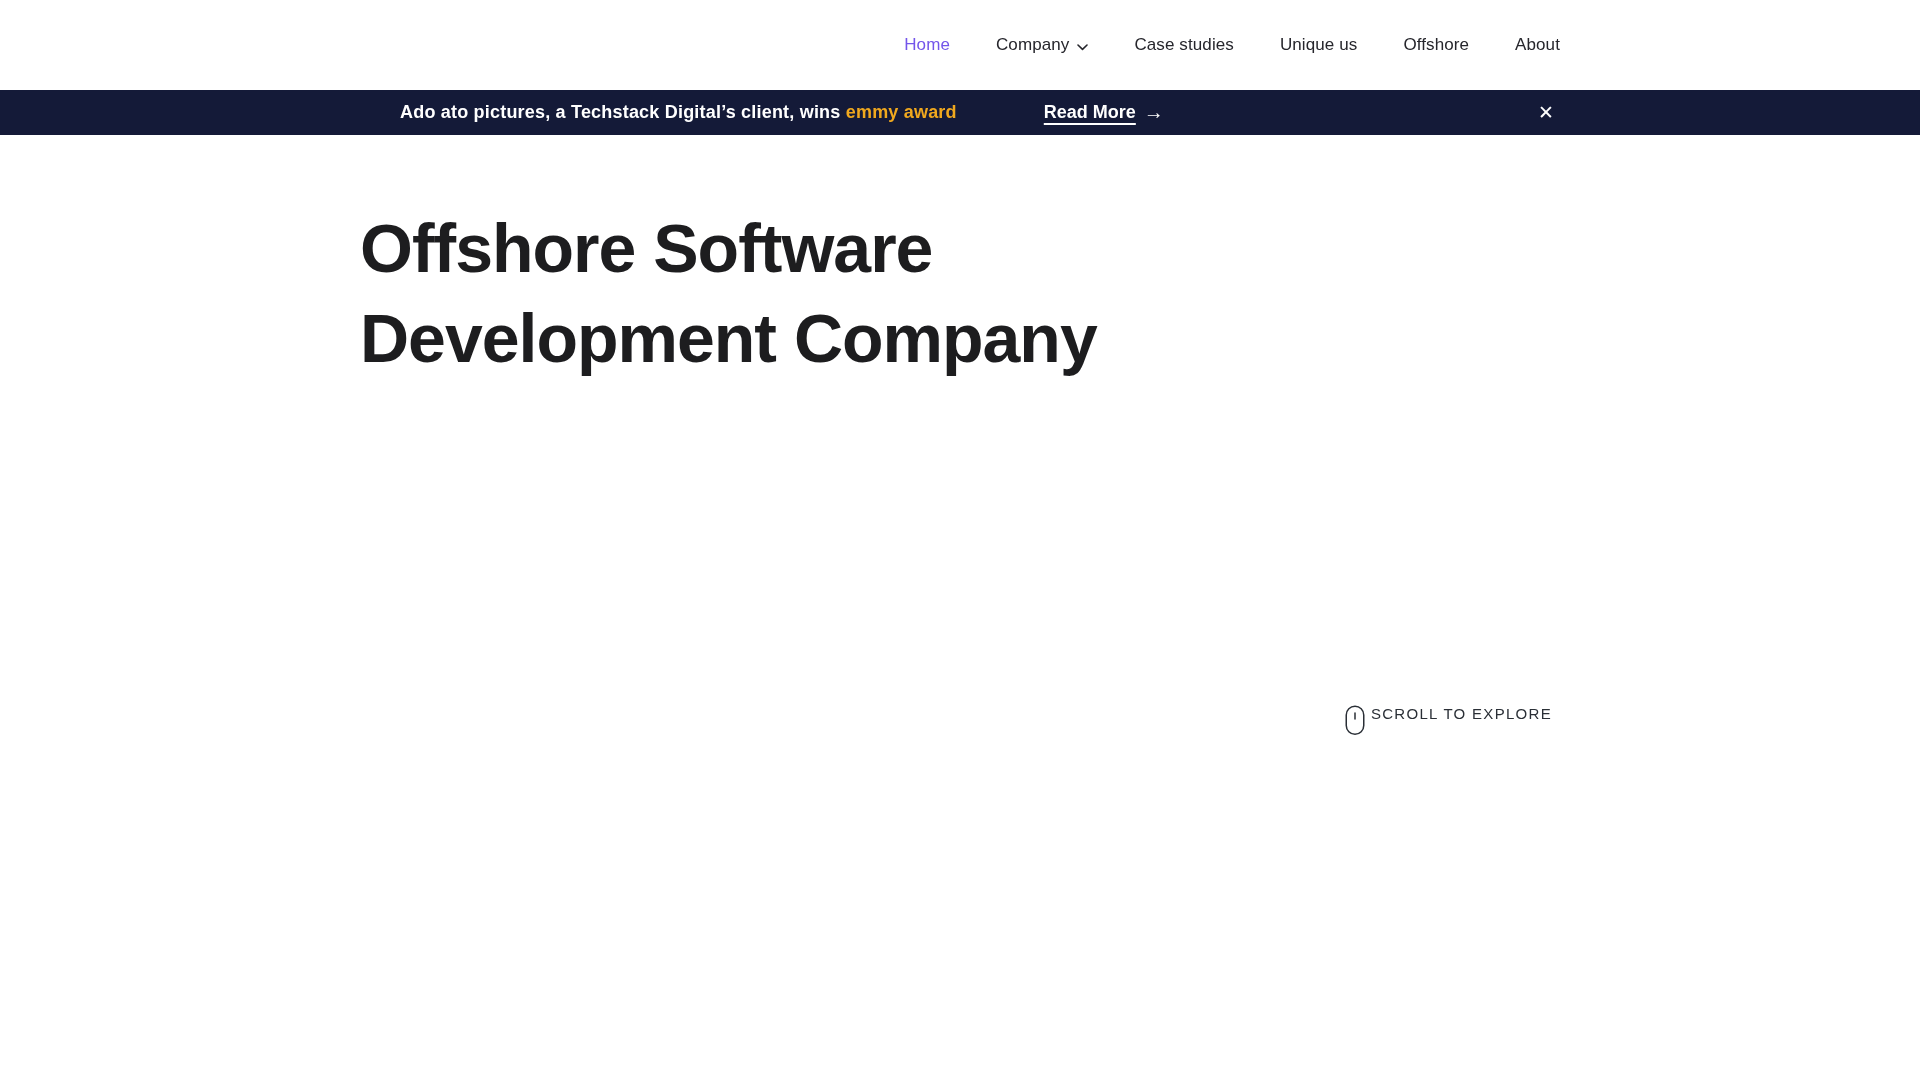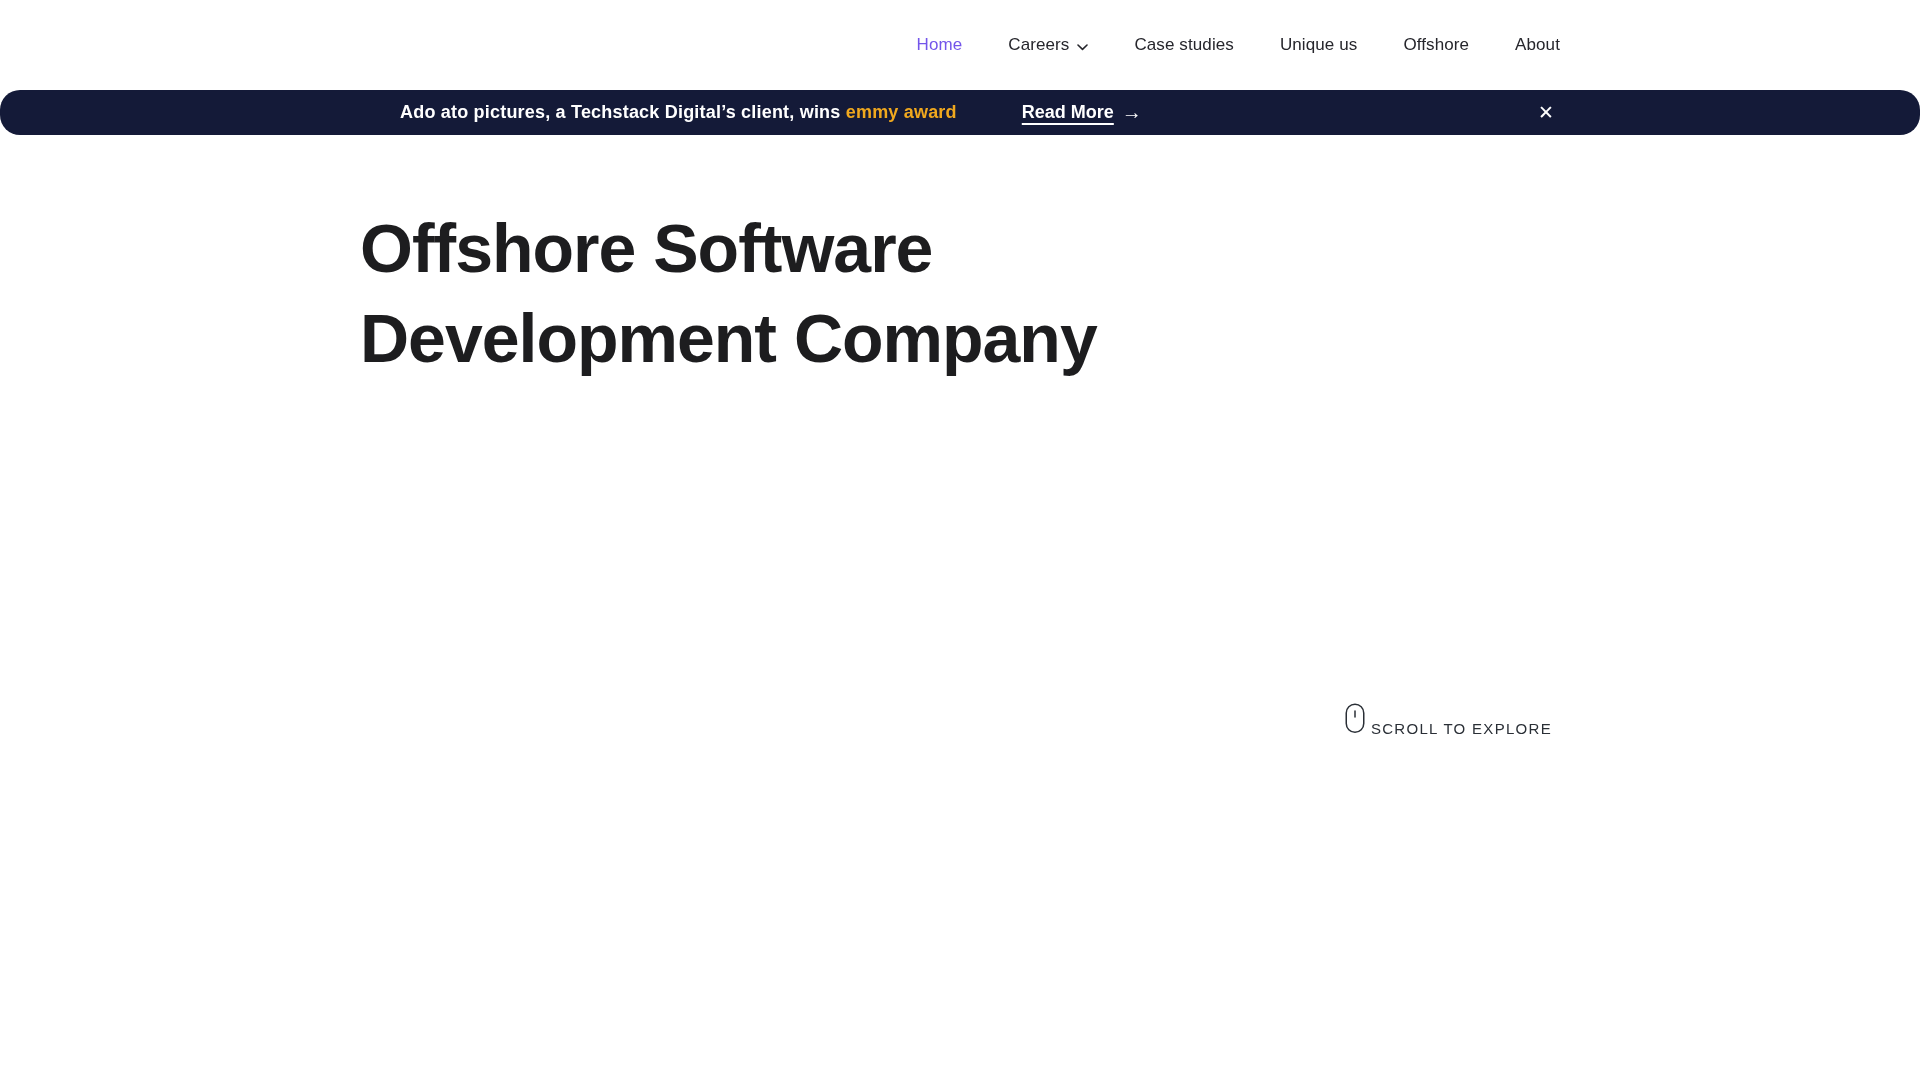--- a/index.html
+++ b/index.html
@@ -38,37 +38,36 @@
   }
   nav a.nav-active{color:var(--accent-purple);}
   .chevron-svg{display:inline-block;margin-top:2px;}
 
   
   .banner{
     height:45px;
     background:var(--banner-bg);
     display:flex;
     align-items:center;
-    border-radius:20px;
   }
   .banner-inner{
     width:1200px;margin:0 auto;
     display:flex;align-items:center;
     padding-left:40px;
   }
   .banner-message{
     color:#ffffff;
     font-weight:bold;
     font-size:18px;
     letter-spacing:.2px;
     white-space:pre-wrap;
   }
   .banner-highlight{color:var(--banner-highlight);font-weight:bold;}
   .read-more{
-    margin-left:42px;
+    margin-left:64px;
     display:inline-flex;align-items:flex-start;gap:8px;
     color:#ffffff;font-weight:bold;font-size:18px;
     cursor:pointer;text-decoration:none;white-space:nowrap;padding-left:23px;
   }
   .read-more .rm-label{
     text-decoration:underline;
     text-underline-offset:5px;
     text-decoration-thickness:1.5px;
   }
   .read-more .rm-arrow{font-size:20px;line-height:1;text-decoration:none;}
@@ -100,40 +99,40 @@
     color:var(--heading-text);
     max-width:830px;
   }
 
   
   .scroll-indicator{
     position:absolute;
     top:705px;
     right:368px;
     height:32px;
-    display:flex;align-items:flex-end;gap:6px;
+    display:flex;align-items:flex-start;gap:6px;
     cursor:pointer;
     background:none;border:none;
   }
   .scroll-indicator .label{
     font-size:15px;
     letter-spacing:1.3px;
     color:var(--scroll-text);
     white-space:nowrap;
   }
 </style>
 </head>
 <body>
 
 <header>
   <div class="container nav-row">
     <nav>
       <a class="nav-active">Home</a>
       <a>
-        <span>Careers</span>
+        <span>Company</span>
         <span class="chevron-svg">
           <svg width="11" height="7" viewBox="0 0 11 7">
             <polyline points="1,1 5.5,5.3 10,1" fill="none" stroke="#26262c" stroke-width="1.6" stroke-linecap="round" stroke-linejoin="round"></polyline>
           </svg>
         </span>
       </a>
       <a>Case studies</a>
       <a>Unique us</a>
       <a>Offshore</a>
       <a>About</a>

